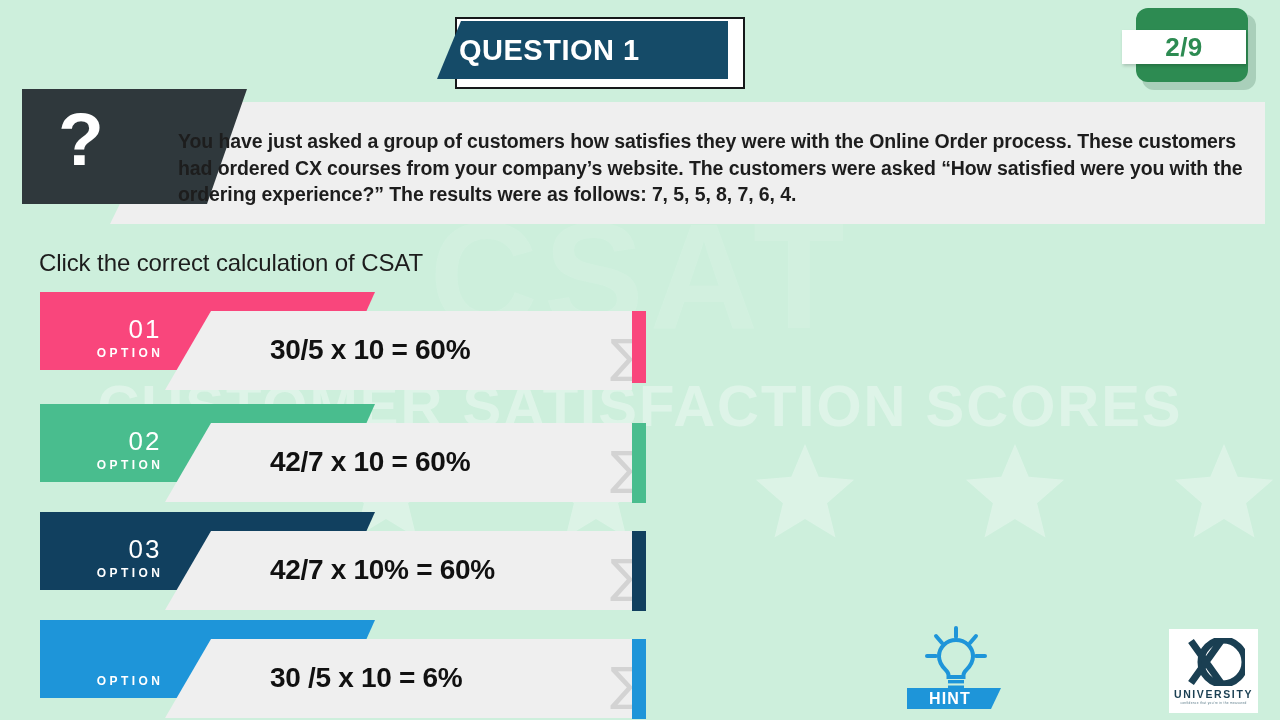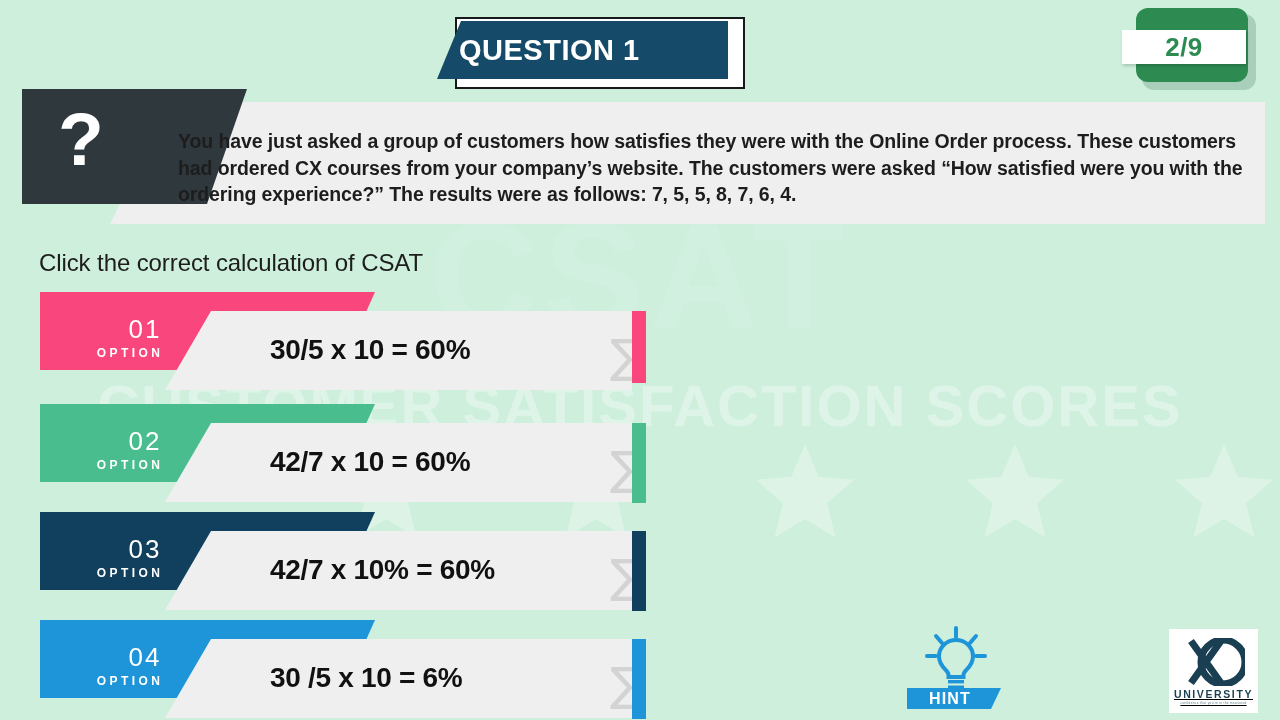--- a/index.html
+++ b/index.html
@@ -141,21 +141,21 @@
     background:#1e95d9;
     clip-path: polygon(0 0, 94px 0, 84px 100%, 0 100%);
     display:flex; align-items:center; justify-content:center;
   }
   .hint-text { color:#ffffff; font-size:16px; font-weight:bold; letter-spacing:1.2px; padding-right:8px;}
 
   
   .logo-box {
     position:absolute; left:1169px; top:629px; width:89px; height:84px;
     background:#ffffff;
-    display:flex; flex-direction:column; align-items:center; justify-content:center;text-decoration:underline;
+    display:flex; flex-direction:column; align-items:center; justify-content:center;
   }
   .logo-mark { font-size:0; line-height:0; }
   .logo-name {
     font-size:10.5px; font-weight:bold; letter-spacing:1.6px; color:#1a3f52;
     margin-top:2px;
   }
   .logo-tag {
     font-size:3.2px; letter-spacing:.3px; color:#5a7a88; margin-top:1px;
     white-space:nowrap;
   }
@@ -248,21 +248,20 @@
     </div>
     <div class="opt-card">
       <span class="sigma" style="left:445px;top:22px">∑</span>
     </div>
     <div class="opt-bar" style="background:#11405f;top:19px;height:80px"></div>
     <div class="opt-text">42/7 x 10% = 60%</div>
   </div>
 
   <div class="opt" style="top:620px">
     <div class="opt-badge" style="background:#1e95d9">
-      <div class="opt-num">04</div>
       <div class="opt-lbl">OPTION</div>
     </div>
     <div class="opt-card">
       <span class="sigma" style="left:445px;top:22px">∑</span>
     </div>
     <div class="opt-bar" style="background:#1e95d9;top:19px;height:80px"></div>
     <div class="opt-text">30 /5 x 10 = 6%</div>
   </div>
 
   <div class="hint-wrap">

